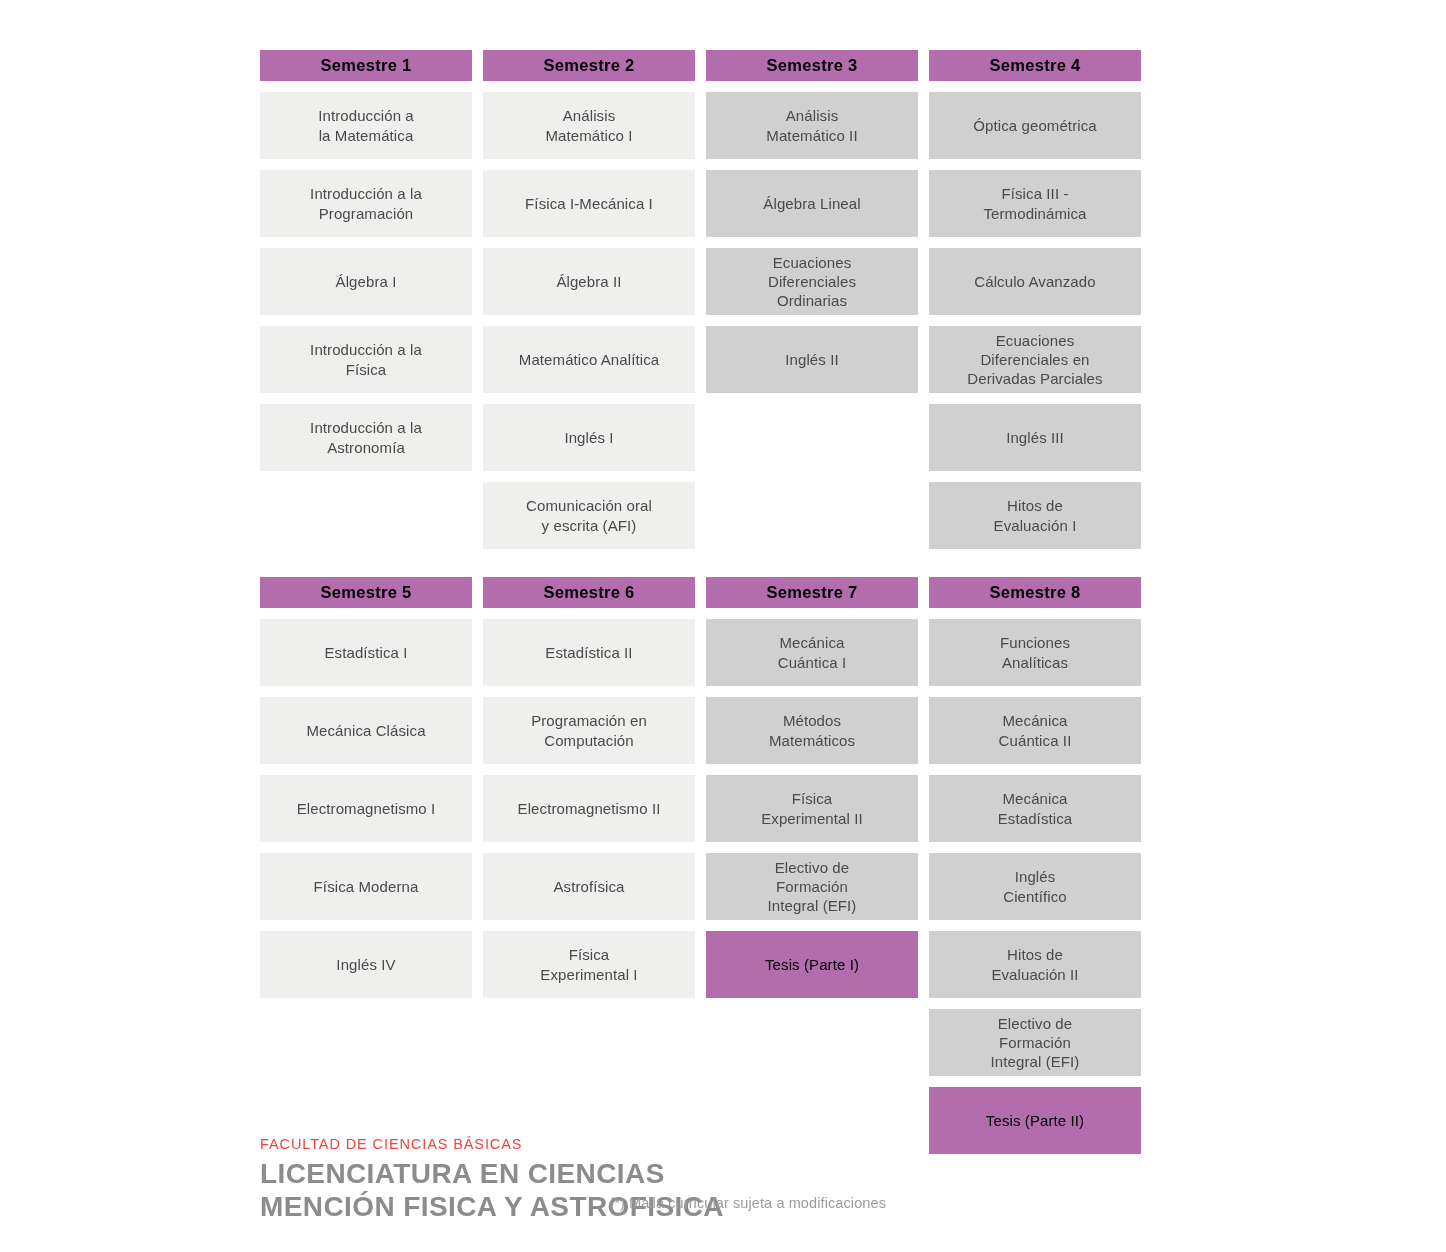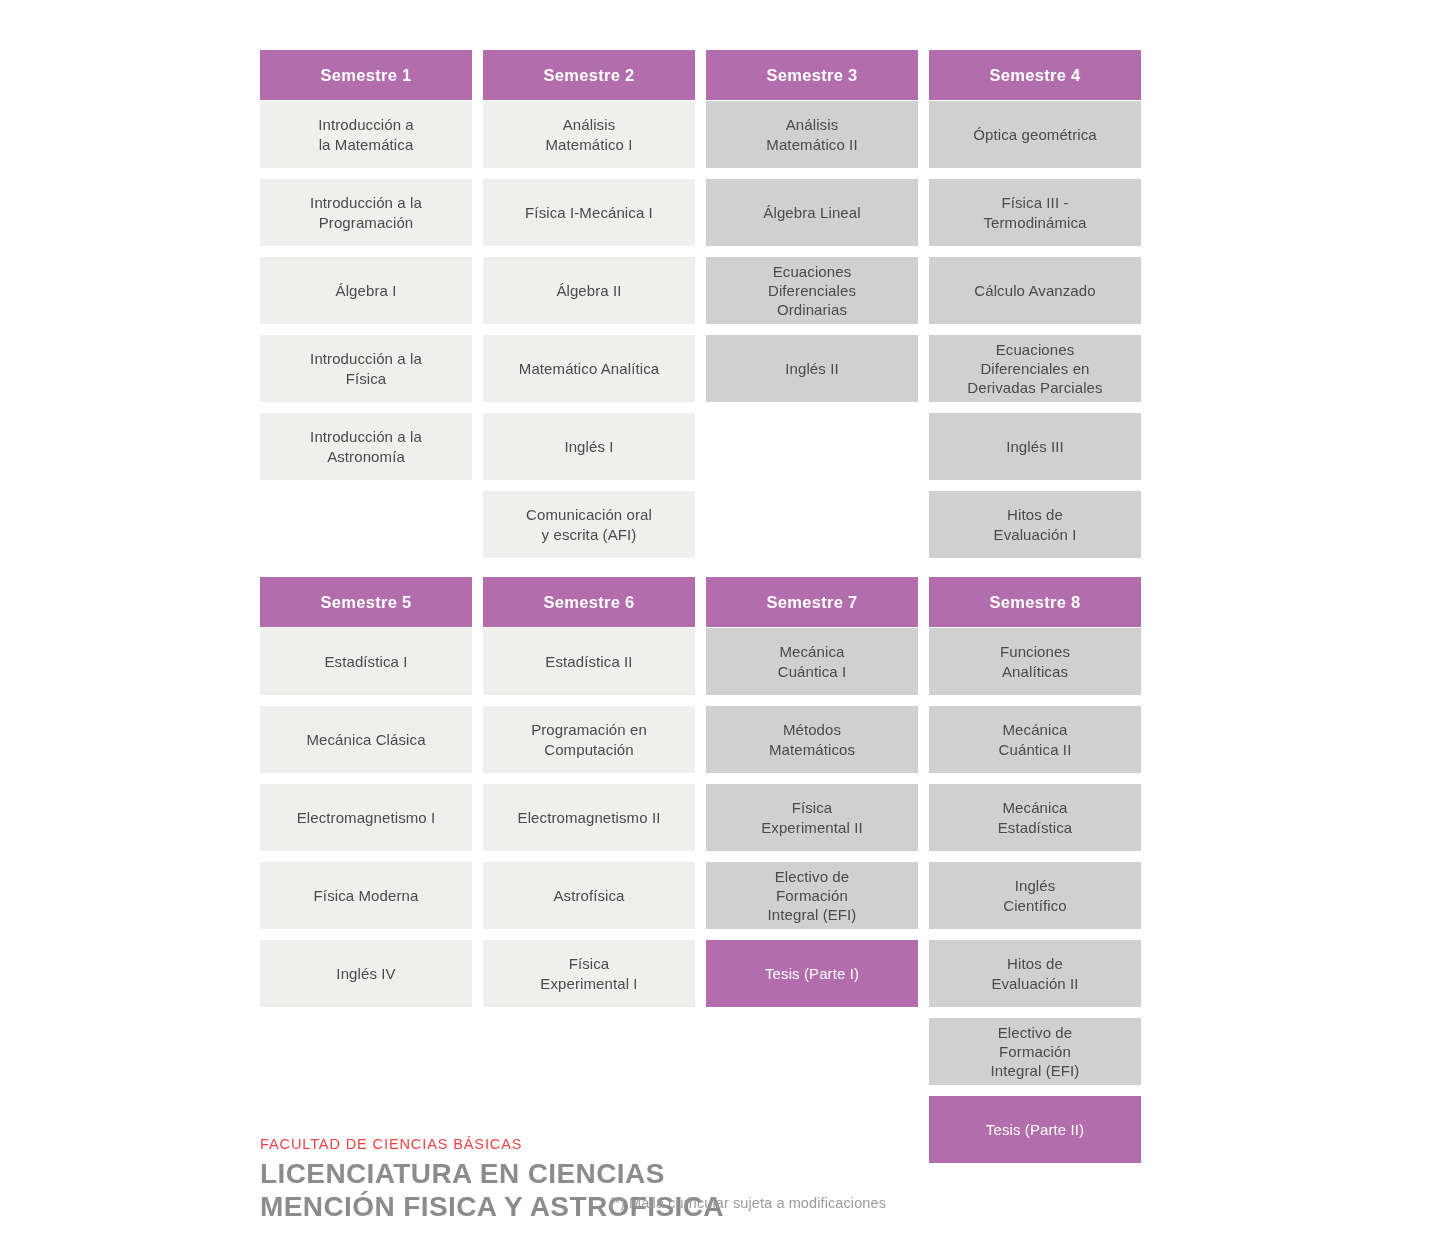--- a/index.html
+++ b/index.html
@@ -38,30 +38,30 @@
   #block-1 { top: 50px; }
   #block-2 { top: 577px; }
 
   .semester-col {
     display: flex;
     flex-direction: column;
     width: 212px;
   }
 
   .semester-header {
-    height: 50px;
+    height: 31px;
     background: #b36cac;
-    color: #ffffff;
+    color: #000000;
     font-size: 16.5px;
     font-weight: bold;
     letter-spacing: 0.3px;
     display: flex;
     align-items: center;
     justify-content: center;
-    margin-bottom: 1px;
+    margin-bottom: 11px;
     user-select: none;
   }
 
   .course-card {
     height: 67px;
     margin-bottom: 11px;
     display: flex;
     align-items: center;
     justify-content: center;
     text-align: center;
@@ -69,21 +69,21 @@
     font-size: 15px;
     line-height: 1.28;
     color: #4a4a4a;
     letter-spacing: 0.1px;
   }
 
   .course-card.light  { background: #efefee; }
   .course-card.dark   { background: #d0d0d0; }
   .course-card.accent {
     background: #b36cac;
-    color: #ffffff;
+    color: #000000;
   }
 
   .card-text { display: block; white-space: pre-line; }
 
   
   .footer {
     position: absolute;
     left: 260px;
     top: 1136px;
     width: 886px;

